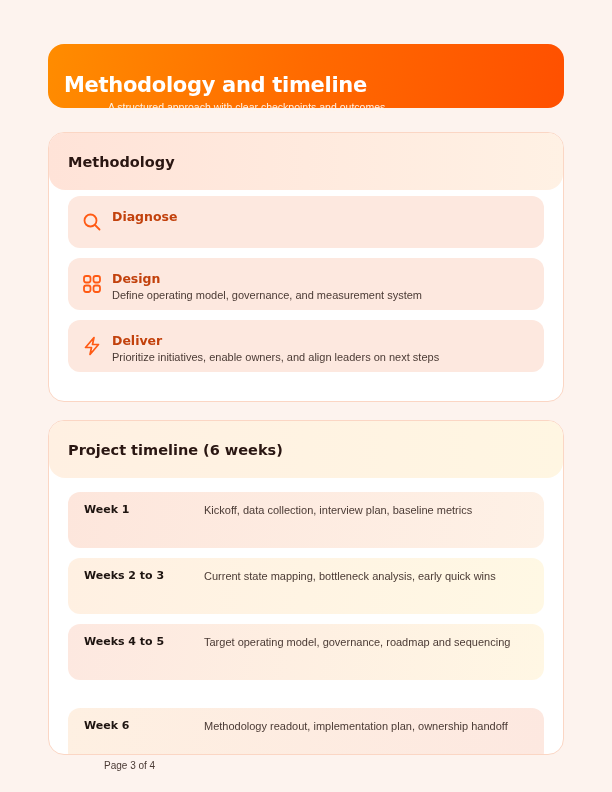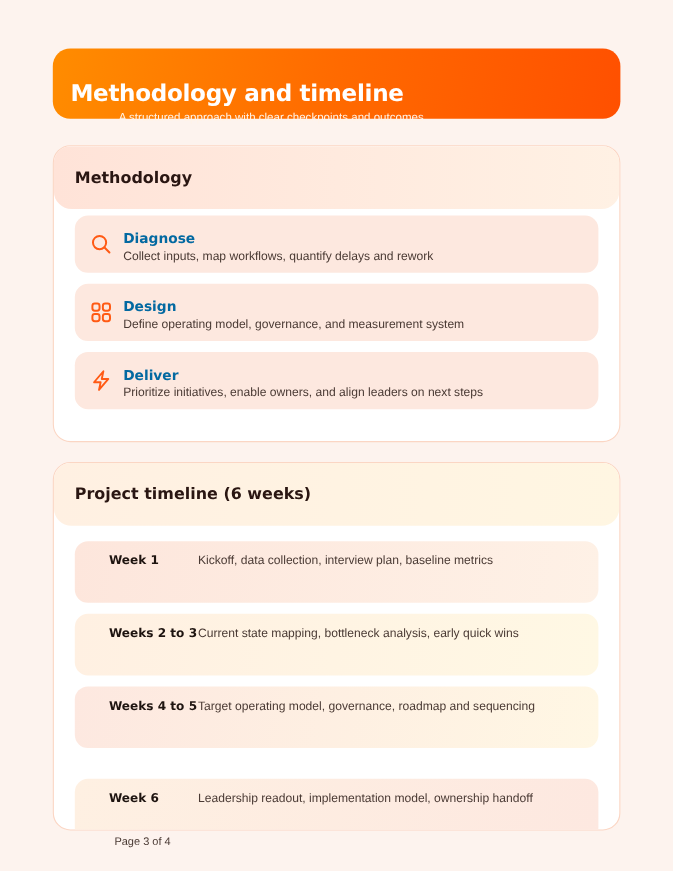--- a/index.html
+++ b/index.html
@@ -44,41 +44,41 @@
 
   .method-list { position: absolute; left: 19px; top: 63px; width: 476px; }
   .method-item {
     height: 52px; margin-bottom: 10px;
     background: #fde8df; border-radius: 12px;
     position: relative;
   }
   .method-icon { position: absolute; left: 14px; top: 16px; width: 20px; height: 20px; }
   .method-title {
     position: absolute; left: 44px; top: 13px;
-    font-family: "DejaVu Sans", sans-serif; font-weight: bold; font-size: 12.5px; color: #0369a1;
+    font-family: "DejaVu Sans", sans-serif; font-weight: bold; font-size: 12.5px; color: #c2410c;
   }
   .method-desc {
     position: absolute; left: 44px; top: 31px;
     font-size: 11px; color: #4a3a34; white-space: nowrap;
   }
 
   .timeline-list { position: absolute; left: 19px; top: 71px; width: 476px; }
   .tl-item {
     height: 56px; margin-bottom: 10px; border-radius: 12px; position: relative;
   }
   .tl-item.c0 { background: linear-gradient(100deg, #fde6dc 0%, #fef1e6 100%); }
   .tl-item.c1 { background: linear-gradient(100deg, #fff0e2 0%, #fff8e4 100%); }
   .tl-item.c2 { background: linear-gradient(100deg, #fde8e0 0%, #fff7e4 100%); text-align: right; }
   .tl-item.c3 { background: linear-gradient(100deg, #fef0e2 0%, #fde8e0 100%); margin-top: 28px; }
   .tl-week {
-    position: absolute; left: 31px; top: 11px;
+    position: absolute; left: 16px; top: 11px;
     font-family: "DejaVu Sans", sans-serif; font-weight: bold; font-size: 11px; color: #1e1410;
   }
   .tl-desc {
-    position: absolute; left: 112px; top: 12px;
+    position: absolute; left: 136px; top: 12px;
     font-size: 11px; color: #4a3a34; white-space: nowrap;
   }
   .footer {
     position: absolute; left: 56px; top: 760px;
     font-size: 10px; color: #4a3a34; margin-left: 48px;
   }
 </style>
 </head>
 <body>
 
@@ -91,21 +91,20 @@
   <div class="card-header">Methodology</div>
   <div class="method-list">
     <div class="method-item">
       <span class="method-icon">
         <svg width="20" height="20" viewBox="0 0 20 20" fill="none" stroke="#ff5a14" stroke-width="1.8" stroke-linecap="round">
           <circle cx="8.5" cy="8.5" r="6"></circle>
           <line x1="13" y1="13" x2="17.5" y2="17.5"></line>
         </svg>
       </span>
       <span class="method-title">Diagnose</span>
-      <span class="method-desc">Collect inputs, map workflows, quantify delays and rework</span>
     </div>
     <div class="method-item">
       <span class="method-icon">
         <svg width="20" height="20" viewBox="0 0 20 20" fill="none" stroke="#ff5a14" stroke-width="1.8">
           <rect x="2" y="2" width="6.5" height="6.5" rx="2.2"></rect>
           <rect x="11.5" y="2" width="6.5" height="6.5" rx="2.2"></rect>
           <rect x="2" y="11.5" width="6.5" height="6.5" rx="2.2"></rect>
           <rect x="11.5" y="11.5" width="6.5" height="6.5" rx="2.2"></rect>
         </svg>
       </span>
@@ -134,18 +133,18 @@
     <div class="tl-item c1">
       <span class="tl-week">Weeks 2 to 3</span>
       <span class="tl-desc">Current state mapping, bottleneck analysis, early quick wins</span>
     </div>
     <div class="tl-item c2">
       <span class="tl-week">Weeks 4 to 5</span>
       <span class="tl-desc">Target operating model, governance, roadmap and sequencing</span>
     </div>
     <div class="tl-item c3">
       <span class="tl-week">Week 6</span>
-      <span class="tl-desc">Leadership readout, implementation model, ownership handoff</span>
+      <span class="tl-desc">Methodology readout, implementation plan, ownership handoff</span>
     </div>
   </div>
 </div>
 
 <div class="footer">Page 3 of 4</div>
 
 </body></html>

